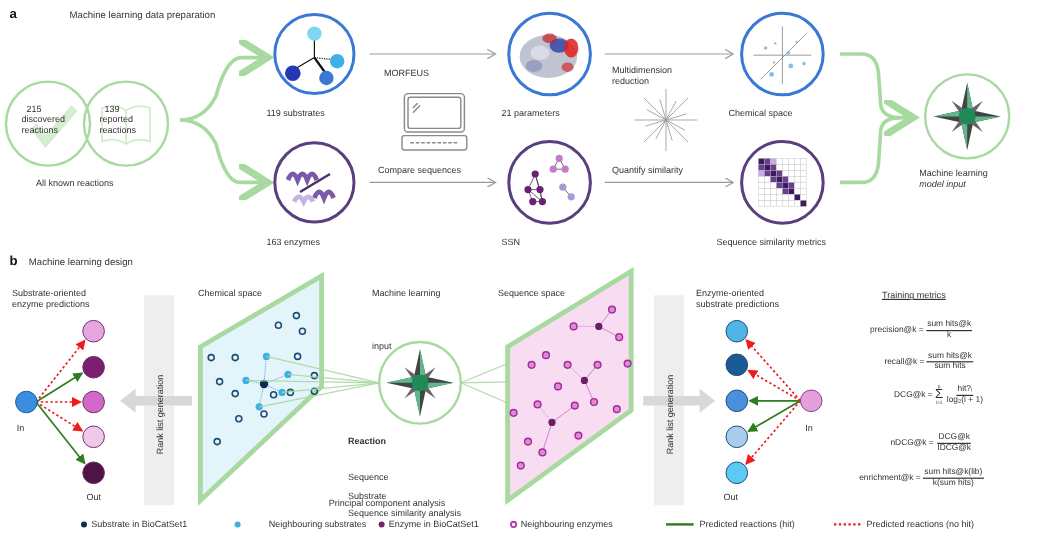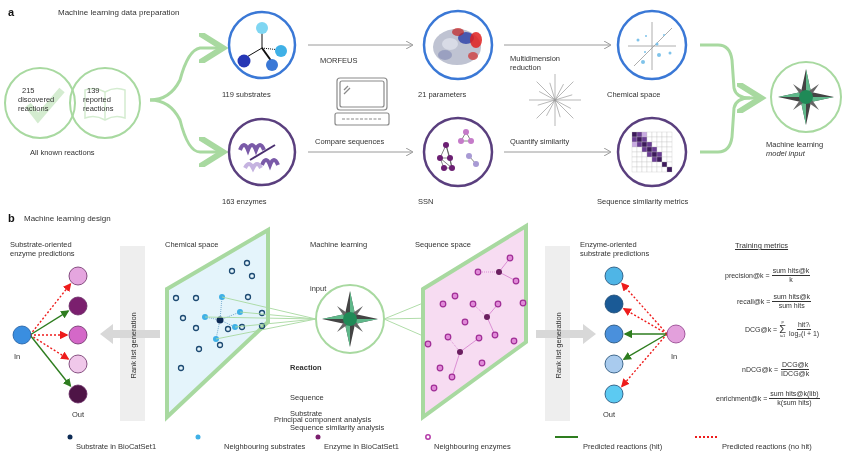--- a/index.html
+++ b/index.html
@@ -1,21 +1,21 @@
 <!DOCTYPE html>
 <html><head>
 <meta charset="utf-8">
 <style>
   html, body { margin:0; padding:0; background:#ffffff; }
   body { width:865px; height:455px; position:relative; overflow:hidden; font-family:"Liberation Sans", sans-serif; color:#222; }
   .t { position:absolute; font-size:7.5px; line-height:9px; text-align:left; color:#333; white-space:nowrap; }
   .panel-letter { position:absolute; font-weight:bold; font-size:11px; color:#111; }
   .panel-title { position:absolute; font-size:8px; color:#333; }
   svg { position:absolute; left:0; top:0; }
-  .legend { position:absolute; top:432px; font-size:7.5px; color:#333; white-space:nowrap; display:flex; align-items:center; gap:4px;margin-top:10px; }
+  .legend { position:absolute; top:432px; font-size:7.5px; color:#333; white-space:nowrap; display:flex; align-items:center; gap:4px; }
   .metric { position:absolute; font-size:7px; color:#333; white-space:nowrap; display:flex; align-items:center; gap:2px; }
   .frac { display:inline-flex; flex-direction:column; align-items:center; }
   .frac .num { border-bottom:0.6px solid #333; padding:0 1px; line-height:8px; }
   .frac .den { line-height:8px; padding:0 1px; }
   .rank-label { position:absolute; font-size:7.5px; color:#333; transform:rotate(-90deg); transform-origin:center; white-space:nowrap; }
 </style>
 </head>
 <body>
 
 <div class="panel-letter" style="left:8px;top:6px;">a</div>

